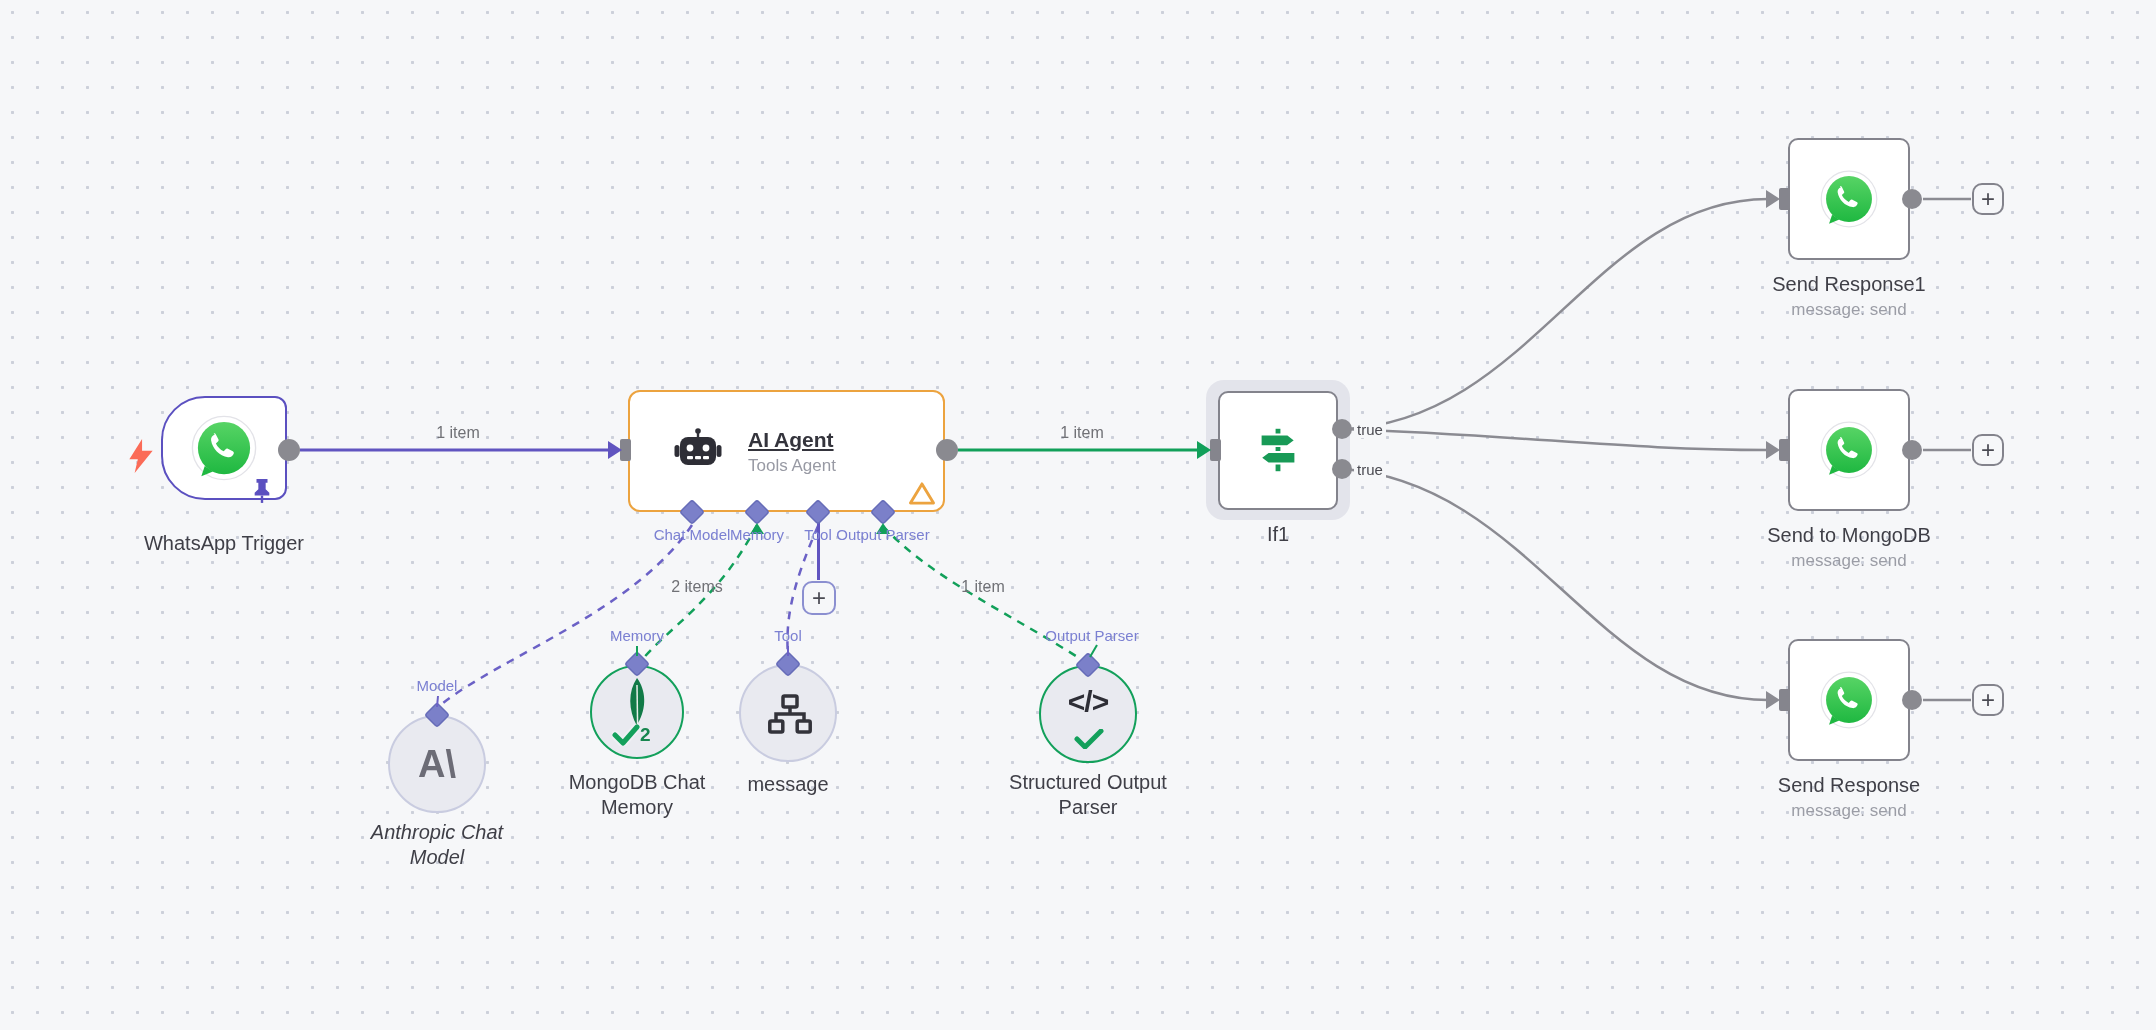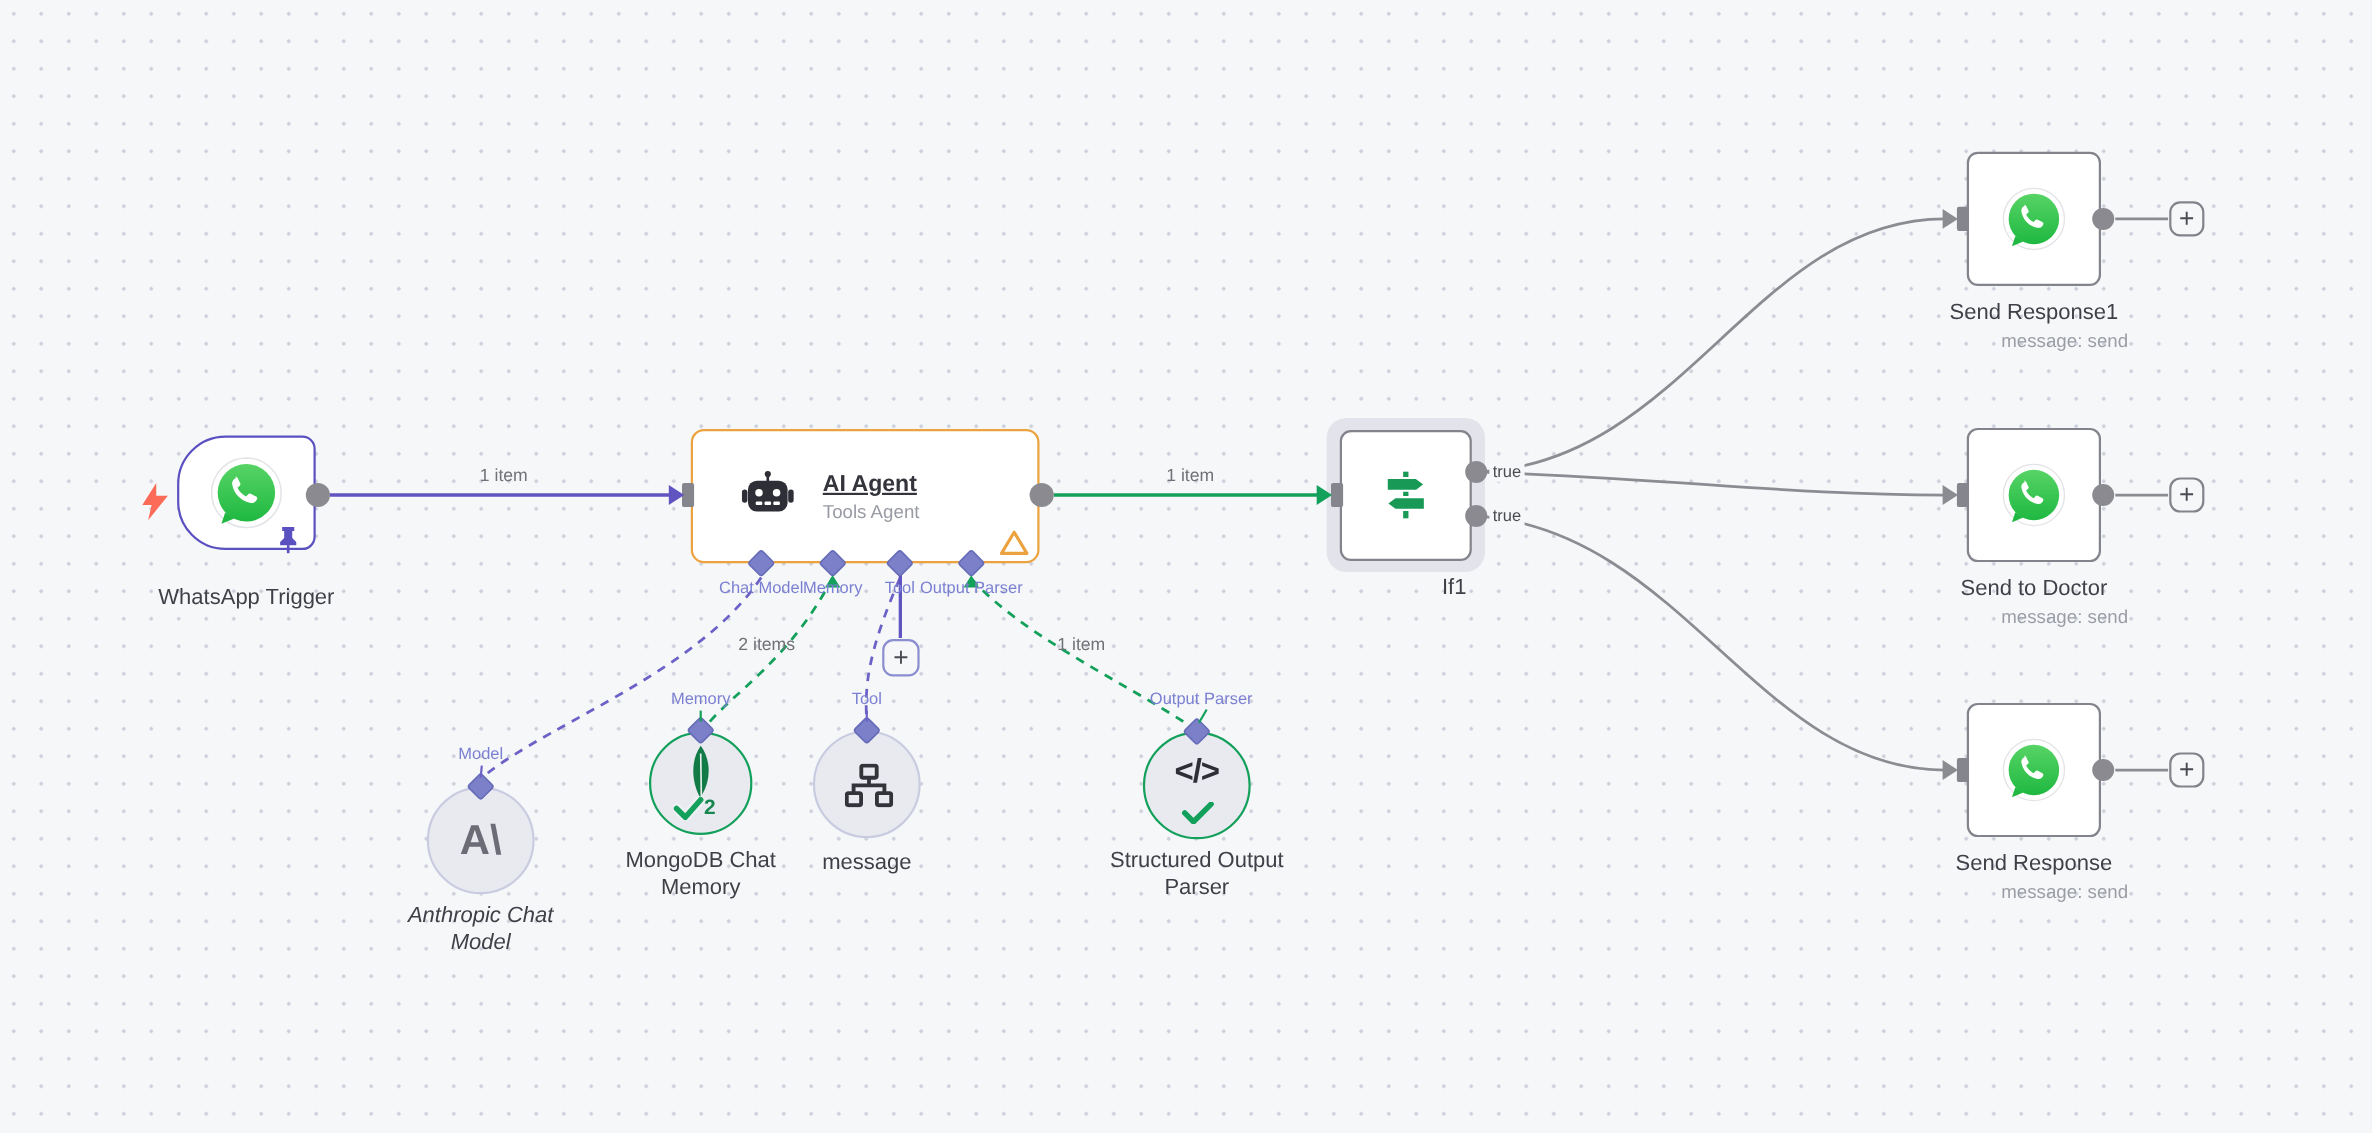--- a/index.html
+++ b/index.html
@@ -8,21 +8,21 @@
     background-color:#f6f7f9;
     background-image:radial-gradient(circle, #ccd0da 1.4px, transparent 1.5px);
     background-size:25px 25px;
     font-family:"Liberation Sans", sans-serif;
   }
   .layer{position:absolute;left:0;top:0;width:2156px;height:1030px;pointer-events:none;}
   .abs{position:absolute;}
   .ctr{position:absolute;transform:translateX(-50%);text-align:center;}
   .node-label{font-size:20px;font-weight:500;color:#3f3f47;line-height:25px;white-space:nowrap;}
   .node-label.wrap{white-space:normal;}
-  .node-sub{font-size:17px;color:#9b9da6;font-weight:400;white-space:nowrap;margin-left:28px;}
+  .node-sub{font-size:17px;color:#9b9da6;font-weight:400;white-space:nowrap;}
   .port-label{font-size:15px;color:#7b80d2;font-weight:400;white-space:nowrap;z-index:6;text-align:center;}
   .edge-label{font-size:16px;color:#707176;white-space:nowrap;z-index:6;}
   .bool-label{position:absolute;font-size:15px;color:#4b4b52;background:#f6f7f9;padding:0 3px;z-index:6;}
   .big-node{position:absolute;background:#ffffff;border-radius:12px;z-index:2;box-sizing:border-box;}
   .gray-border{border:2.5px solid #83838c;}
   .circle-node{position:absolute;background:#e9eaf0;border-radius:50%;z-index:2;box-sizing:border-box;}
   .plus-btn{
     position:absolute;z-index:4;box-sizing:border-box;border-radius:10px;
     display:flex;align-items:center;justify-content:center;
     font-size:24px;font-weight:400;color:#4a4a52;background:#f6f7f9;
@@ -109,21 +109,21 @@
   <div class="abs" style="left:1206px;top:380px;width:144px;height:140px;background:#e3e4eb;border-radius:18px;z-index:2;"></div>
   <div class="big-node gray-border" style="left:1218px;top:391px;width:120px;height:119px;border-radius:10px;z-index:3;">
     <svg class="abs" style="left:31px;top:30px;" width="54" height="54" viewBox="0 0 56 56">
       <rect x="25.5" y="6" width="5" height="44" fill="#189a56"></rect>
       <path d="M10 12 H38 L46 18 L38 24 H10 Z" fill="#189a56" stroke="#fff" stroke-width="2"></path>
       <path d="M46 30 H18 L10 36 L18 42 H46 Z" fill="#189a56" stroke="#fff" stroke-width="2"></path>
     </svg>
   </div>
   <div class="bool-label" style="left:1354px;top:421px;">true</div>
   <div class="bool-label" style="left:1354px;top:461px;">true</div>
-  <div class="ctr node-label" style="left:1278px;top:522px;margin-left:44px;">If1</div>
+  <div class="ctr node-label" style="left:1278px;top:522px;">If1</div>
 
   <div class="big-node gray-border" style="left:1788px;top:138px;width:122px;height:122px;border-radius:10px;">
     <svg class="wa-icon abs" style="left:30px;top:30px;" width="58" height="58" viewBox="0 0 48 48">
       <circle cx="24" cy="24" r="23" fill="#fff" stroke="#e3e3e8" stroke-width="1"></circle>
       <polygon points="10,37 7.5,44.5 16,41" fill="#1fb841"></polygon>
       <circle cx="24" cy="24" r="19" fill="url(#wg)"></circle>
       <path d="M17.3 14.2c-1.8.6-3 2.3-2.7 4.2 1 6.3 6 11.3 12.3 12.3 1.9.3 3.6-.9 4.2-2.7.2-.6-.1-1.3-.7-1.6l-3.6-1.8c-.5-.3-1.2-.2-1.6.3l-1.4 1.5c-2.5-1.2-4.5-3.2-5.7-5.7l1.5-1.4c.5-.4.6-1.1.3-1.6l-1.8-3.6c-.3-.6-1-.9-1.6-.7z" fill="#fff"></path>
     </svg>
   </div>
   <div class="plus-btn" style="left:1972px;top:183px;width:32px;height:32px;border:2px solid #83838c;">
@@ -136,21 +136,21 @@
     <svg class="wa-icon abs" style="left:30px;top:30px;" width="58" height="58" viewBox="0 0 48 48">
       <circle cx="24" cy="24" r="23" fill="#fff" stroke="#e3e3e8" stroke-width="1"></circle>
       <polygon points="10,37 7.5,44.5 16,41" fill="#1fb841"></polygon>
       <circle cx="24" cy="24" r="19" fill="url(#wg)"></circle>
       <path d="M17.3 14.2c-1.8.6-3 2.3-2.7 4.2 1 6.3 6 11.3 12.3 12.3 1.9.3 3.6-.9 4.2-2.7.2-.6-.1-1.3-.7-1.6l-3.6-1.8c-.5-.3-1.2-.2-1.6.3l-1.4 1.5c-2.5-1.2-4.5-3.2-5.7-5.7l1.5-1.4c.5-.4.6-1.1.3-1.6l-1.8-3.6c-.3-.6-1-.9-1.6-.7z" fill="#fff"></path>
     </svg>
   </div>
   <div class="plus-btn" style="left:1972px;top:434px;width:32px;height:32px;border:2px solid #83838c;">
       <span>+</span>
     </div>
-  <div class="ctr node-label" style="left:1849px;top:523px;">Send to Doctor</div>
+  <div class="ctr node-label" style="left:1849px;top:523px;">Send to MongoDB</div>
   <div class="ctr node-sub" style="left:1849px;top:551px;">message: send</div>
 
   <div class="big-node gray-border" style="left:1788px;top:639px;width:122px;height:122px;border-radius:10px;">
     <svg class="wa-icon abs" style="left:30px;top:30px;" width="58" height="58" viewBox="0 0 48 48">
       <circle cx="24" cy="24" r="23" fill="#fff" stroke="#e3e3e8" stroke-width="1"></circle>
       <polygon points="10,37 7.5,44.5 16,41" fill="#1fb841"></polygon>
       <circle cx="24" cy="24" r="19" fill="url(#wg)"></circle>
       <path d="M17.3 14.2c-1.8.6-3 2.3-2.7 4.2 1 6.3 6 11.3 12.3 12.3 1.9.3 3.6-.9 4.2-2.7.2-.6-.1-1.3-.7-1.6l-3.6-1.8c-.5-.3-1.2-.2-1.6.3l-1.4 1.5c-2.5-1.2-4.5-3.2-5.7-5.7l1.5-1.4c.5-.4.6-1.1.3-1.6l-1.8-3.6c-.3-.6-1-.9-1.6-.7z" fill="#fff"></path>
     </svg>
   </div>

